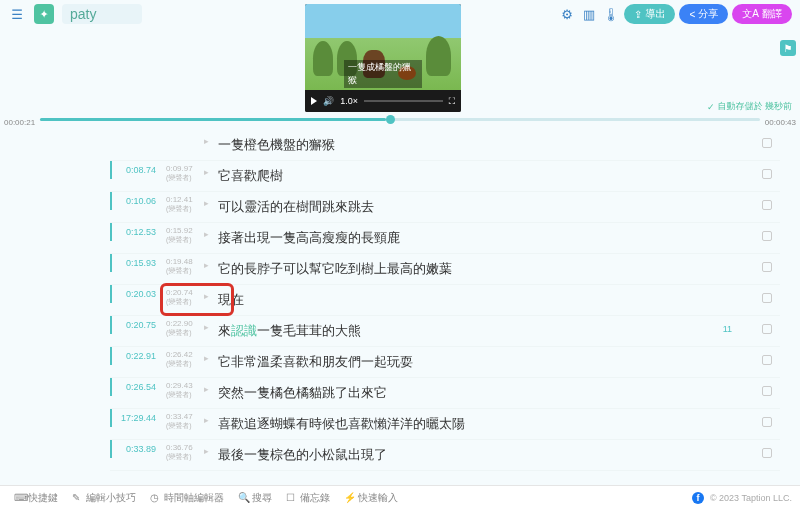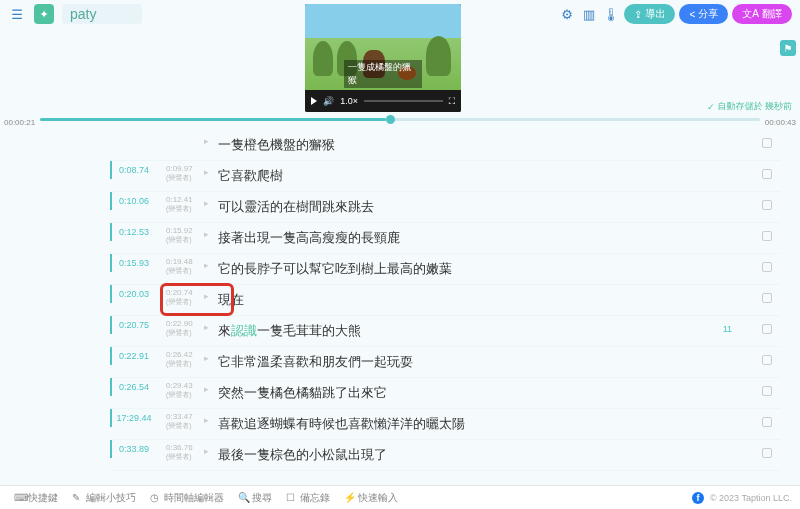--- a/index.html
+++ b/index.html
@@ -24,21 +24,21 @@
 .play-icon{width:0;height:0;border-left:6px solid #fff;border-top:4px solid transparent;border-bottom:4px solid transparent}
 .autosave-bar{position:absolute;right:8px;top:100px;font-size:9px;color:#4fc3a1;display:flex;align-items:center;gap:3px}
 .timeline{position:absolute;top:118px;left:0;right:0;height:14px;display:flex;align-items:flex-start;padding:0 40px}
 .time-label{font-size:8px;color:#888;position:absolute}
 .time-label.left{left:4px}.time-label.right{right:4px}
 .track{flex:1;height:3px;background:#d0e8ec;border-radius:2px;position:relative}
 .track-fill{position:absolute;left:0;width:48%;height:100%;background:#4fc3c3;border-radius:2px}
 .track-thumb{position:absolute;left:48%;top:-3px;width:9px;height:9px;background:#4fc3c3;border-radius:50%}
 .transcript{position:absolute;top:130px;left:110px;right:20px;bottom:28px;overflow:hidden}
 .row{display:flex;align-items:flex-start;font-size:12px;border-bottom:1px solid #eef5f6;position:relative}
-.row-left{width:52px;text-align:center;padding:4px 6px 4px 0;font-size:9px;color:#4fc3c3;border-left:2px solid #4fc3c3}
+.row-left{width:52px;text-align:right;padding:4px 6px 4px 0;font-size:9px;color:#4fc3c3;border-left:2px solid #4fc3c3}
 .row-left.dim{color:#aaa;border-left-color:transparent}
 .row-mid{width:42px;padding:3px 4px;font-size:8px;color:#bbb;line-height:1.2}
 .row-mid .sub{font-size:7px}
 .row-arrow{width:10px;color:#ccc;padding-top:6px;font-size:9px}
 .row-text{flex:1;padding:6px 4px;color:#333;font-size:13px}
 .row-text .hl{color:#4fc3a1}
 .row-badge{position:absolute;right:48px;top:8px;font-size:9px;color:#4fc3c3}
 .row-check{position:absolute;right:8px;top:8px;width:10px;height:10px;border:1px solid #ccc;border-radius:2px}
 .highlight-box{position:absolute;border:3px solid #d9332a;border-radius:6px;pointer-events:none}
 .bottom-bar{position:absolute;bottom:0;left:0;right:0;height:24px;background:#fff;border-top:1px solid #e5e5e5;display:flex;align-items:center;padding:0 8px;gap:2px;font-size:10px;color:#888}

